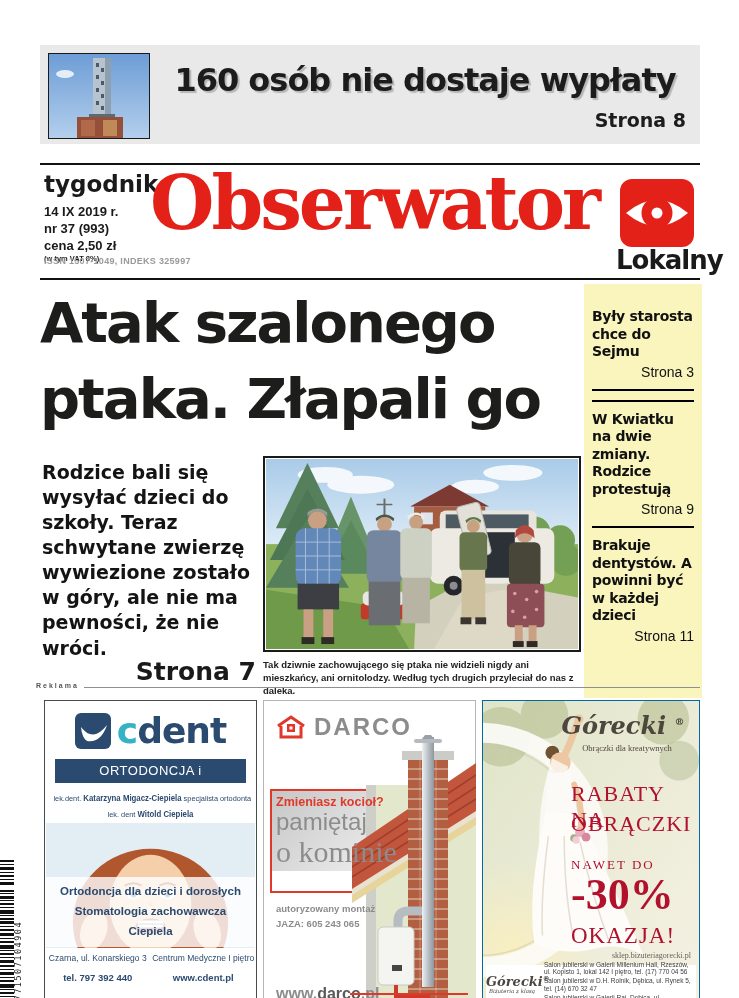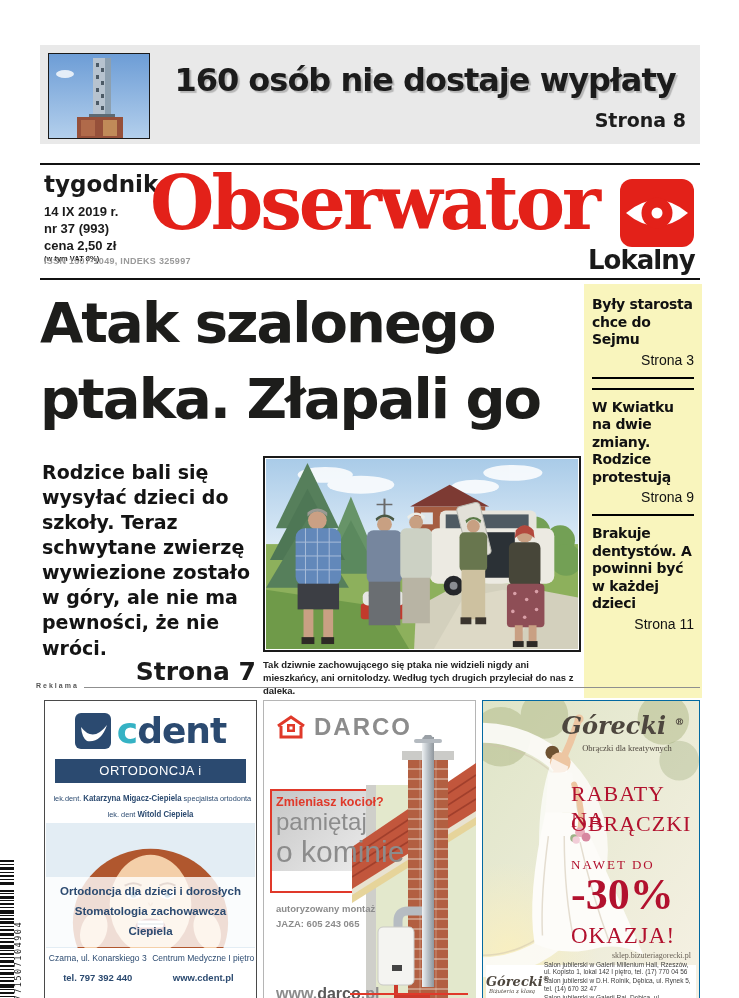--- a/index.html
+++ b/index.html
@@ -17,32 +17,32 @@
   .topbar-page{right:14px;top:64px;font-size:19px;color:#1c1c1c;}
 
   .rule{background:#111;height:2px;}
   
   .tygodnik{left:44px;top:139px;font-size:23px;}
   .dateblock{left:44px;top:172px;font-size:13px;line-height:1.3;font-weight:bold;}
   .vat{font-weight:bold;font-size:7.5px;line-height:1;}
   .issn{left:44px;top:224px;font-size:9px;font-weight:bold;color:#9a9a9a;letter-spacing:.3px;}
   .obstitle{left:150px;top:134px;width:470px;font-size:74px;letter-spacing:-3px;color:#e32119;line-height:1;}
   .eyelogo{left:620px;top:147px;width:74px;height:68px;}
-  .lokalny{left:588px;top:213px;width:84px;text-align:left;font-size:26px;letter-spacing:-1px;}
+  .lokalny{left:616px;top:213px;width:84px;text-align:left;font-size:26px;letter-spacing:-1px;}
 
   
   .lead-headline{left:40px;top:253px;width:560px;font-size:56px;letter-spacing:-2px;line-height:1.36;color:#1d1d1b;}
   .lead-summary{left:42px;top:428px;width:228px;font-size:19px;line-height:1.32;color:#141414;}
   .lead-page{left:42px;top:625px;width:214px;text-align:right;font-size:25px;}
   .mainphoto{left:263px;top:424px;width:318px;height:196px;background:#fff;border:2px solid #1a1a1a;padding:1px;box-sizing:border-box;}
   .mainphoto svg{display:block;width:100%;height:100%;}
   .caption{left:263px;top:627px;width:322px;font-size:9.5px;font-weight:bold;line-height:1.35;color:#222;}
 
   
-  .sidebar{left:584px;top:252px;width:118px;height:414px;background:#f9f5bd;box-sizing:border-box;padding:12px 8px 6px 8px;overflow:hidden;}
+  .sidebar{left:584px;top:252px;width:118px;height:414px;background:#f9f5bd;box-sizing:border-box;padding:24px 8px 6px 8px;overflow:hidden;}
   .sb-item{margin:0;}
   .sb-title{font-family:"DejaVu Sans",sans-serif;font-weight:bold;font-size:14px;letter-spacing:-.3px;line-height:1.25;color:#111;}
   .sb-page{font-size:14px;text-align:right;margin-top:3px;color:#111;}
   .sb-div{border-top:2px solid #000;margin:9px 0;}
 
   
   .reklama{left:36px;top:650px;font-size:7px;font-weight:bold;letter-spacing:2px;color:#555;}
   .reklama-line{left:84px;top:655px;width:616px;height:1px;background:#8f8f8f;}
 
   
@@ -72,21 +72,21 @@
 
   
   .da-logo-row{left:12px;top:12px;display:flex;align-items:center;gap:8px;}
   .da-word{font-weight:bold;font-size:24px;letter-spacing:2px;color:#8c8c8c;}
   .da-illu{left:88px;top:34px;width:124px;height:272px;z-index:2;}
   .da-redbox{left:6px;top:88px;width:170px;height:100px;border:2px solid #e0392a;z-index:1;}
   .da-panel{left:8px;top:90px;width:110px;height:80px;background:linear-gradient(135deg,#c6c6c6,#efefef);z-index:1;}
   .da-text{left:12px;top:94px;width:170px;z-index:3;white-space:nowrap;}
   .da-l1{color:#e0392a;font-weight:bold;font-size:12.5px;}
   .da-l2{color:#8c8c8c;font-size:24px;line-height:1.1;}
-  .da-l3{color:#8c8c8c;font-size:30px;line-height:1.1;}
+  .da-l3{color:#8c8c8c;font-size:30px;line-height:1.1;font-family:Liberation Serif, serif;}
   .da-auth{left:12px;top:200px;font-size:9.5px;font-weight:bold;color:#8c8c8c;line-height:1.6;z-index:3;}
   .da-web{left:12px;top:284px;font-size:16px;color:#8c8c8c;z-index:3;font-weight:bold;}
   .da-web b{color:#5a5a5a;}
   .da-webline{left:86px;top:292px;width:118px;height:2px;background:#e0392a;z-index:3;}
 
   
   .go-bg{left:0;top:0;width:100%;height:100%;}
   .go-brand{left:70px;top:10px;width:140px;text-align:center;font-family:"DejaVu Serif",serif;
       font-style:italic;font-weight:bold;font-size:24px;color:#4d463e;}
   .go-reg{font-size:10px;vertical-align:super;}

